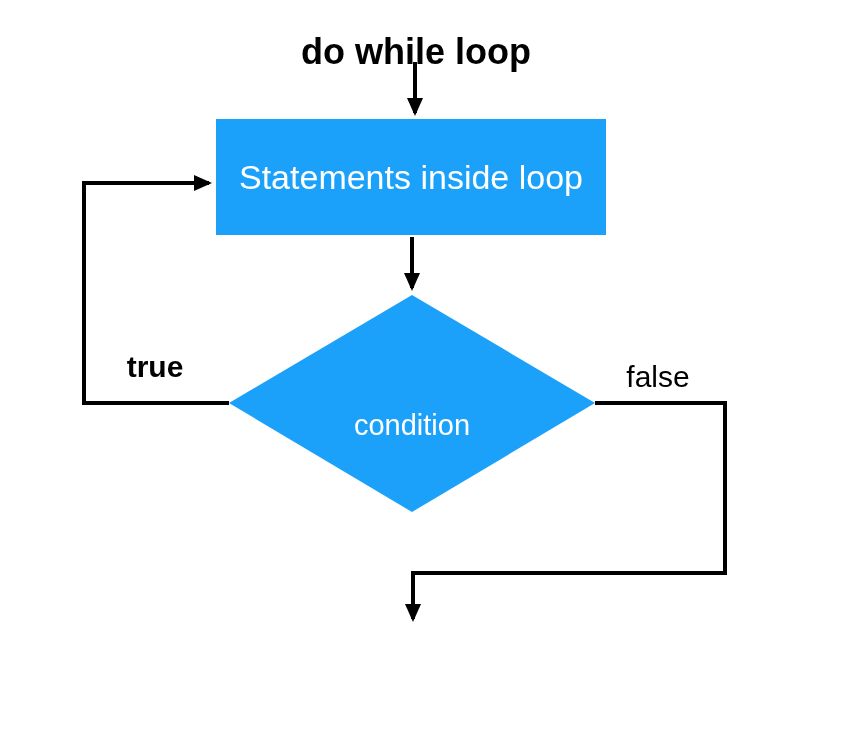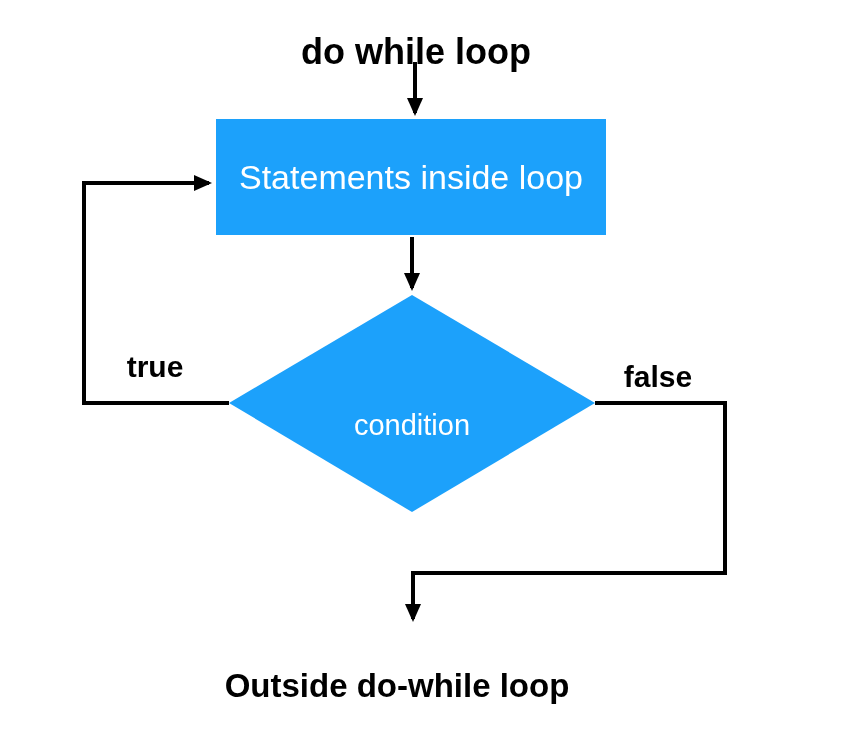--- a/index.html
+++ b/index.html
@@ -63,21 +63,21 @@
     left: 312px; top: 383px; width: 200px; height: 44px;
     color: var(--shape-text);
     font-size: 29px; font-weight: 400; margin-top: 20px;
   }
   .true-label {
     left: 95px; top: 344px; width: 120px; height: 46px;
     font-size: 30px; font-weight: 700;
   }
   .false-label {
     left: 598px; top: 354px; width: 120px; height: 46px;
-    font-size: 30px; font-weight: 700;
+    font-size: 30px; font-weight: 400;
   }
   .end-label {
     left: 177px; top: 662px; width: 440px; height: 48px;
     font-size: 33px; font-weight: 700;
   }
 </style>
 </head>
 <body>
 
 <div class="canvas">
@@ -105,15 +105,14 @@
   <div class="process-box">
     <span class="shape-label">Statements inside loop</span>
   </div>
 
   <div class="label condition-label">condition</div>
 
   <div class="label true-label">true</div>
 
   <div class="label false-label">false</div>
 
-  <div class="label end-label">Outside do-while loop</div>
 
 </div>
 
 </body></html>

